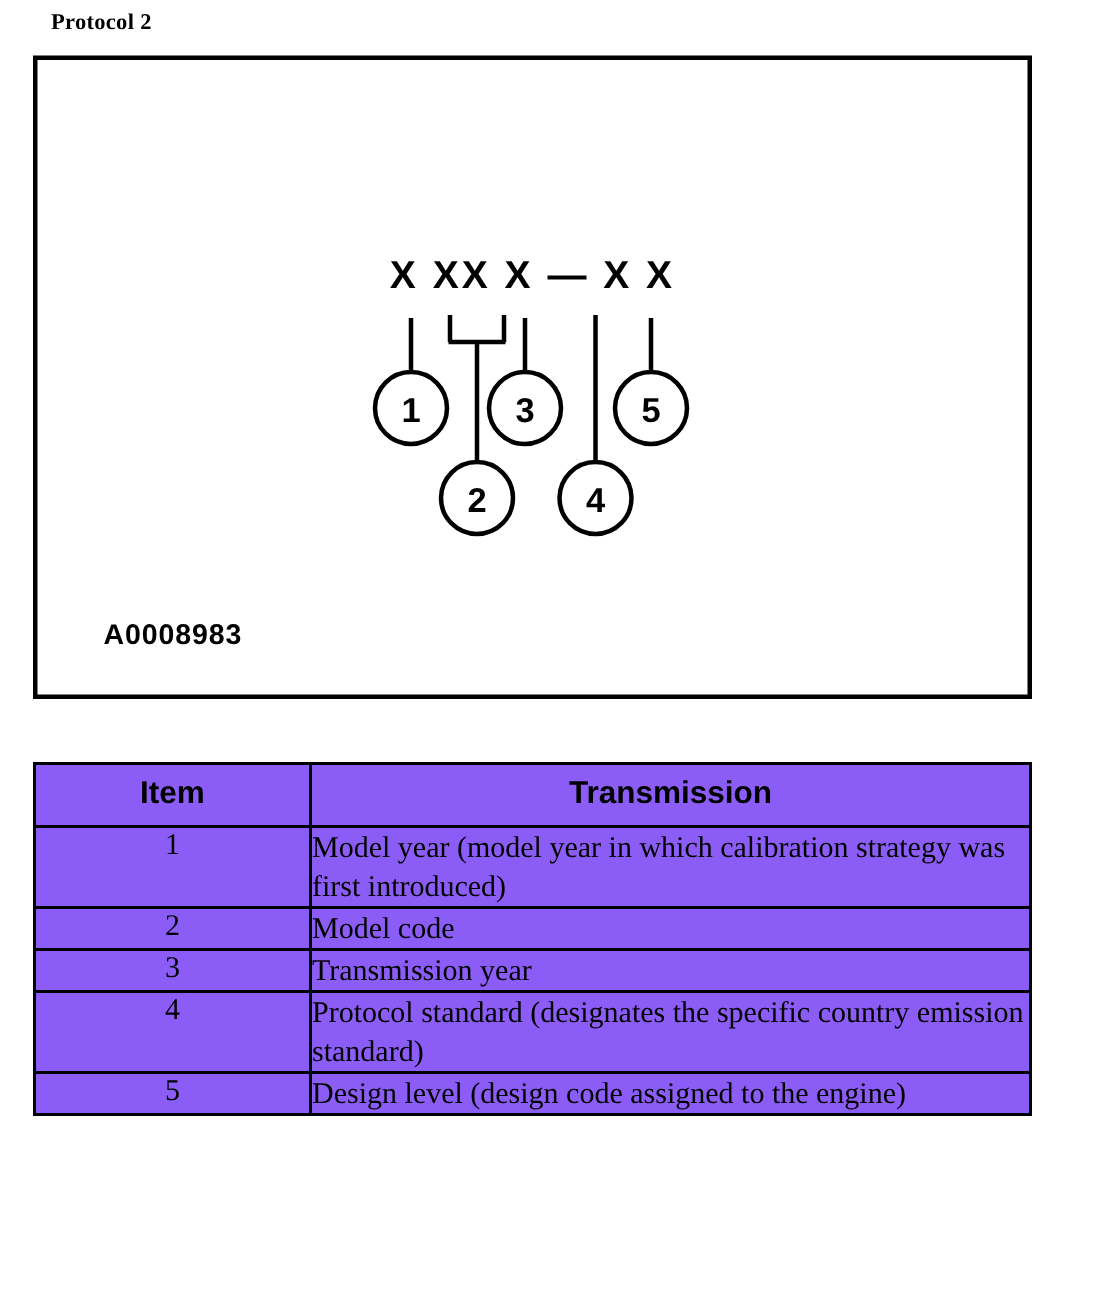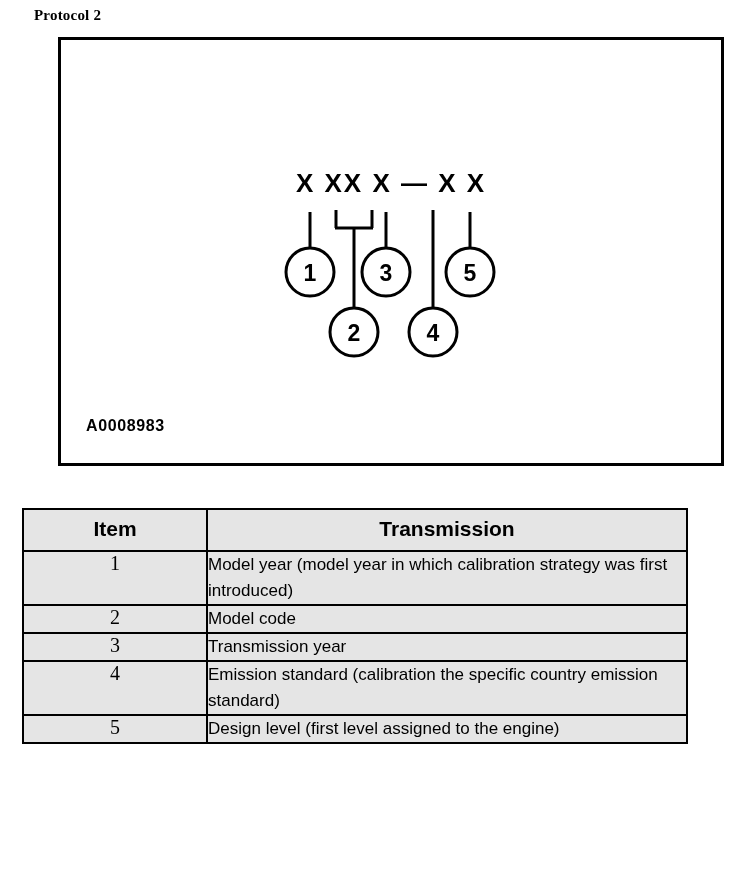--- a/index.html
+++ b/index.html
@@ -33,30 +33,29 @@
   
   .figure-box {
     position: absolute;
     left: 22px;
     top: 37px;
     width: 666px;
     height: 429px;
     border: 3px solid #000000;
     box-sizing: border-box;
     background: #ffffff;
-    margin-left: 36px;
   }
 
   .figure-code {
     position: absolute;
-    left: 25px;
+    left: 44px;
     bottom: 28px;
     font-family: "Liberation Sans", sans-serif;
     font-weight: bold;
-    font-size: 16px;
+    font-size: 19px;
     letter-spacing: 0.6px;
   }
 
   
   .code-pattern {
     position: absolute;
     left: 0;
     top: 128px;
     width: 100%;
     text-align: center;
@@ -83,21 +82,21 @@
   }
 
   
   .legend-table {
     position: absolute;
     left: 22px;
     top: 508px;
     width: 666px;
     border-collapse: collapse;
     table-layout: fixed;
-    background: #e5e5e5;
+    background: #8b5cf6;
   }
   .legend-table th,
   .legend-table td {
     border: 2px solid #000000;
     padding: 0;
     vertical-align: top;
   }
   .legend-table th {
     font-family: "Liberation Sans", sans-serif;
     font-weight: bold;
@@ -107,22 +106,22 @@
   }
   .col-item { width: 174px; }
 
   .cell-item {
     text-align: center;
     font-family: "Liberation Serif", serif;
     font-size: 20px;
     padding: 8px 4px 8px 4px;
   }
   .cell-desc {
-    font-family: Liberation Sans, sans-serif;
-    font-size: 17px;
+    font-family: Liberation Serif, serif;
+    font-size: 20px;
     line-height: 26px;
     padding: 8px 10px 8px 12px;
   }
 </style>
 </head>
 <body>
 
 <div class="page-title">Protocol 2</div>
 
 <div class="figure-box">
@@ -178,20 +177,20 @@
     <tr>
       <td class="cell-item">2</td>
       <td class="cell-desc">Model code</td>
     </tr>
     <tr>
       <td class="cell-item">3</td>
       <td class="cell-desc">Transmission year</td>
     </tr>
     <tr>
       <td class="cell-item">4</td>
-      <td class="cell-desc">Emission standard (calibration the specific country emission standard)</td>
+      <td class="cell-desc">Protocol standard (designates the specific country emission standard)</td>
     </tr>
     <tr>
       <td class="cell-item">5</td>
-      <td class="cell-desc">Design level (first level assigned to the engine)</td>
+      <td class="cell-desc">Design level (design code assigned to the engine)</td>
     </tr>
   </tbody>
 </table>
 
 </body></html>

